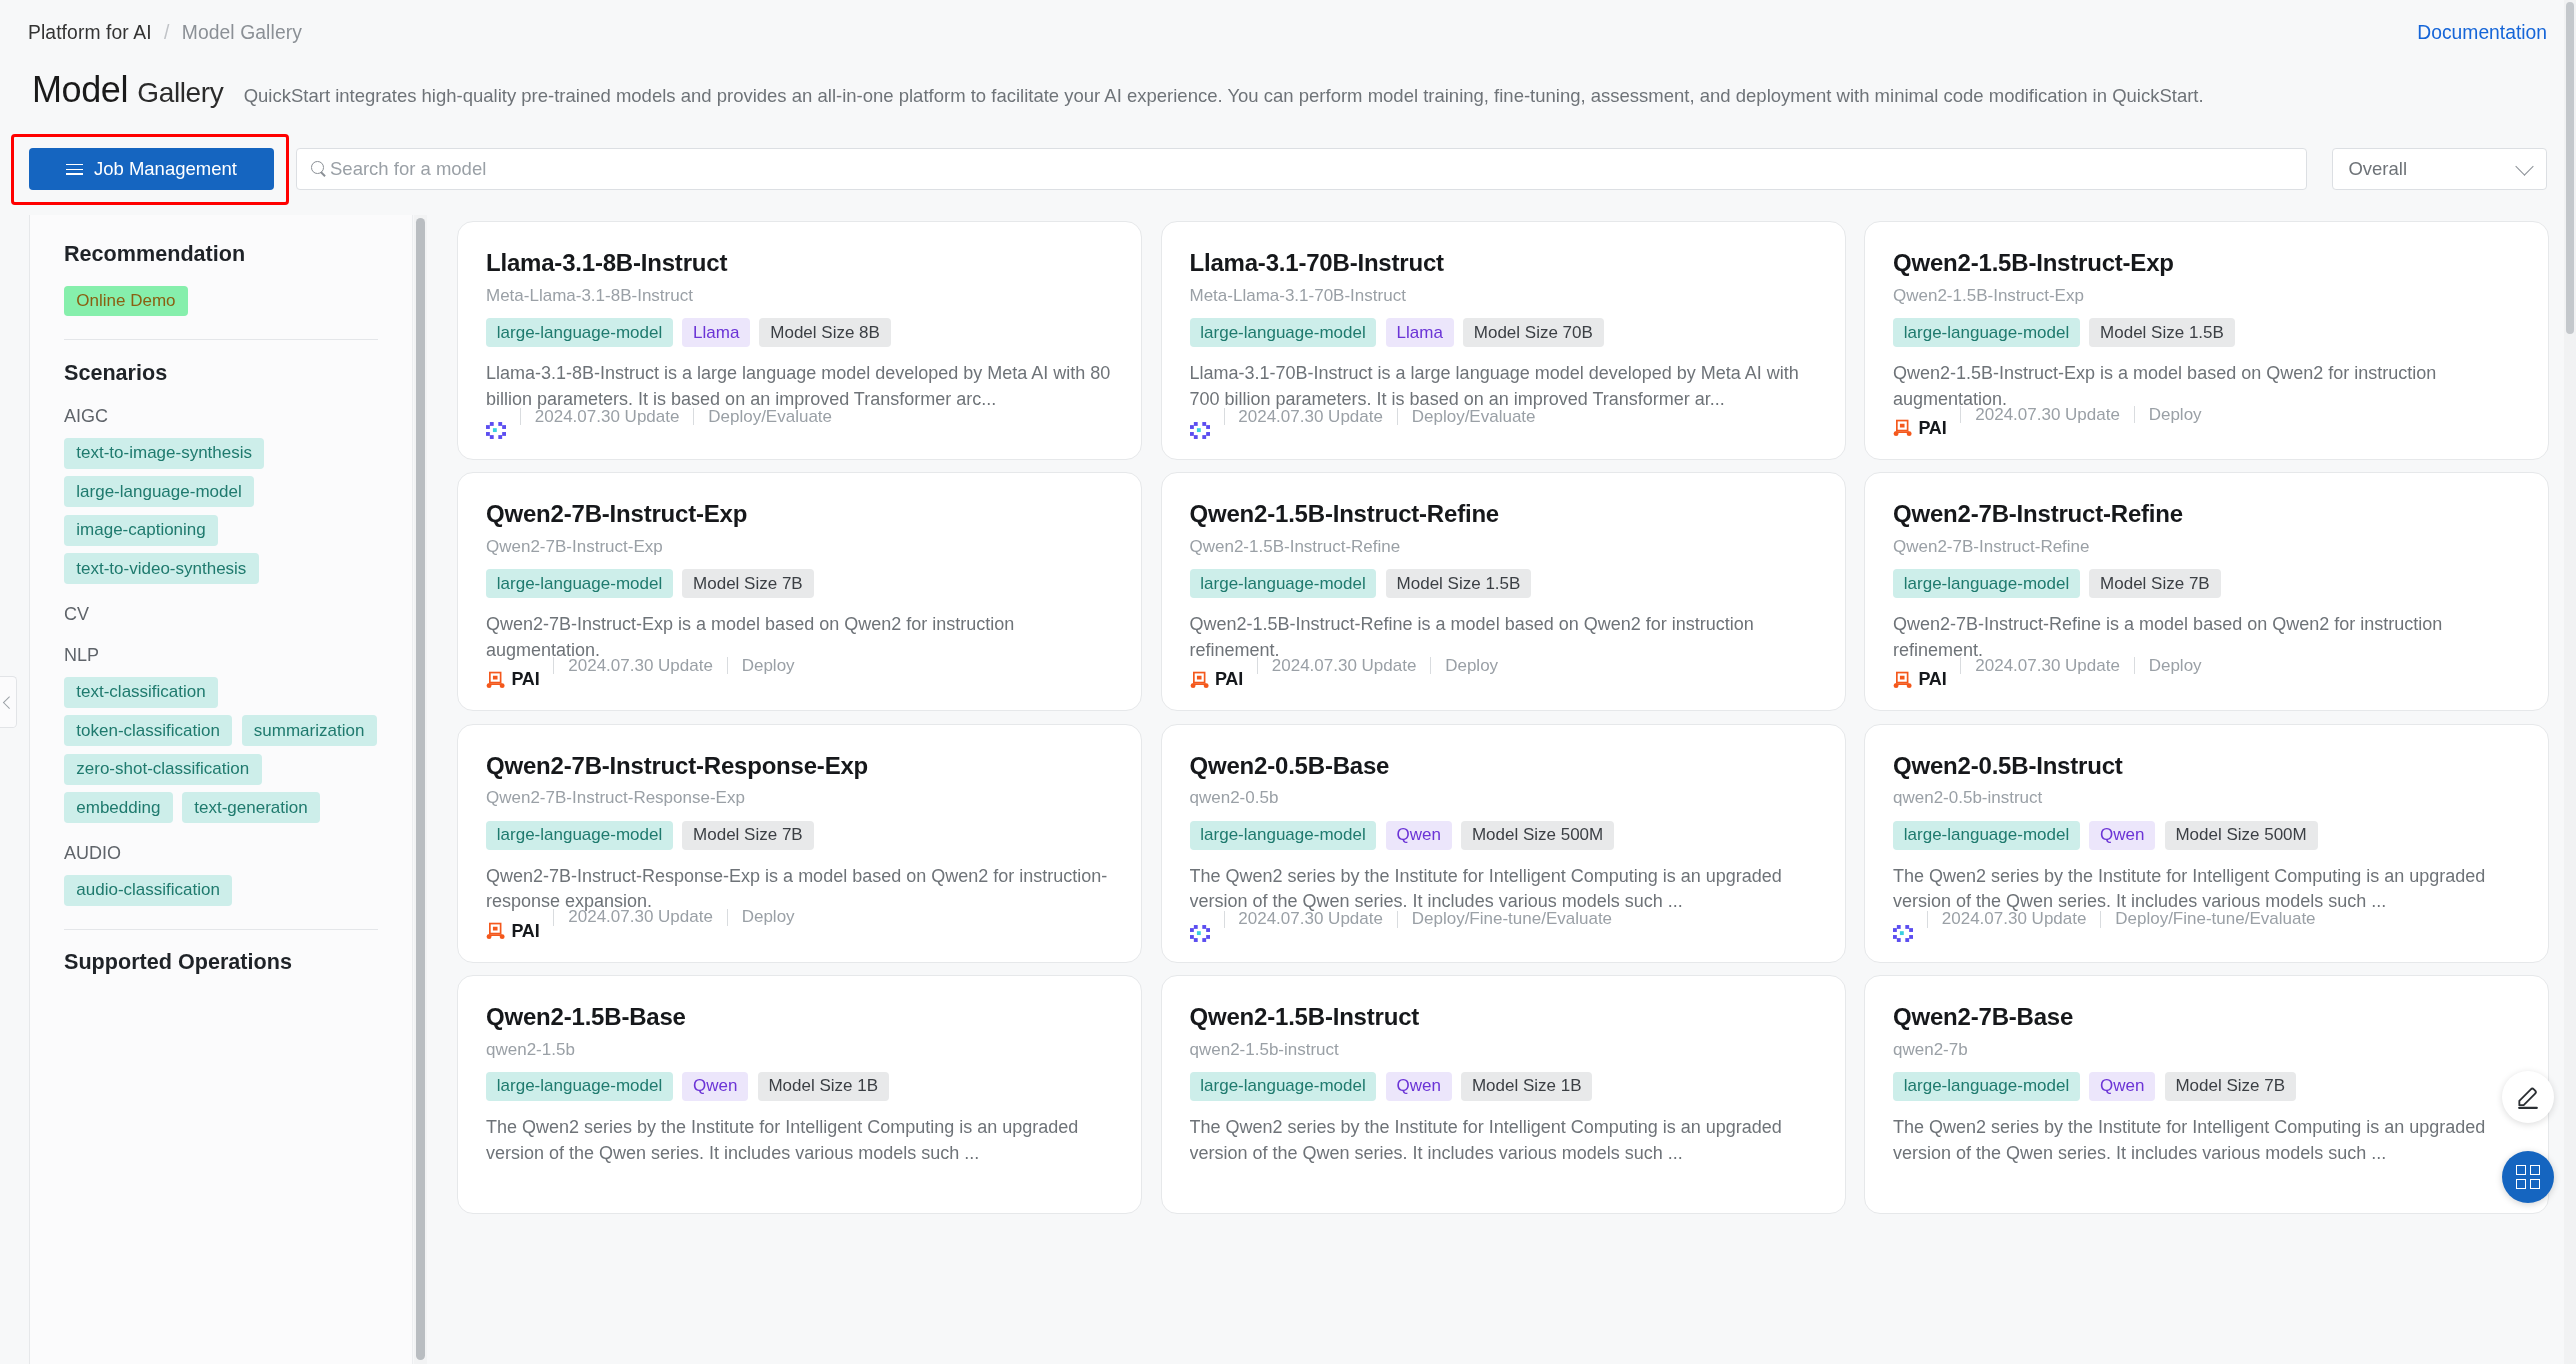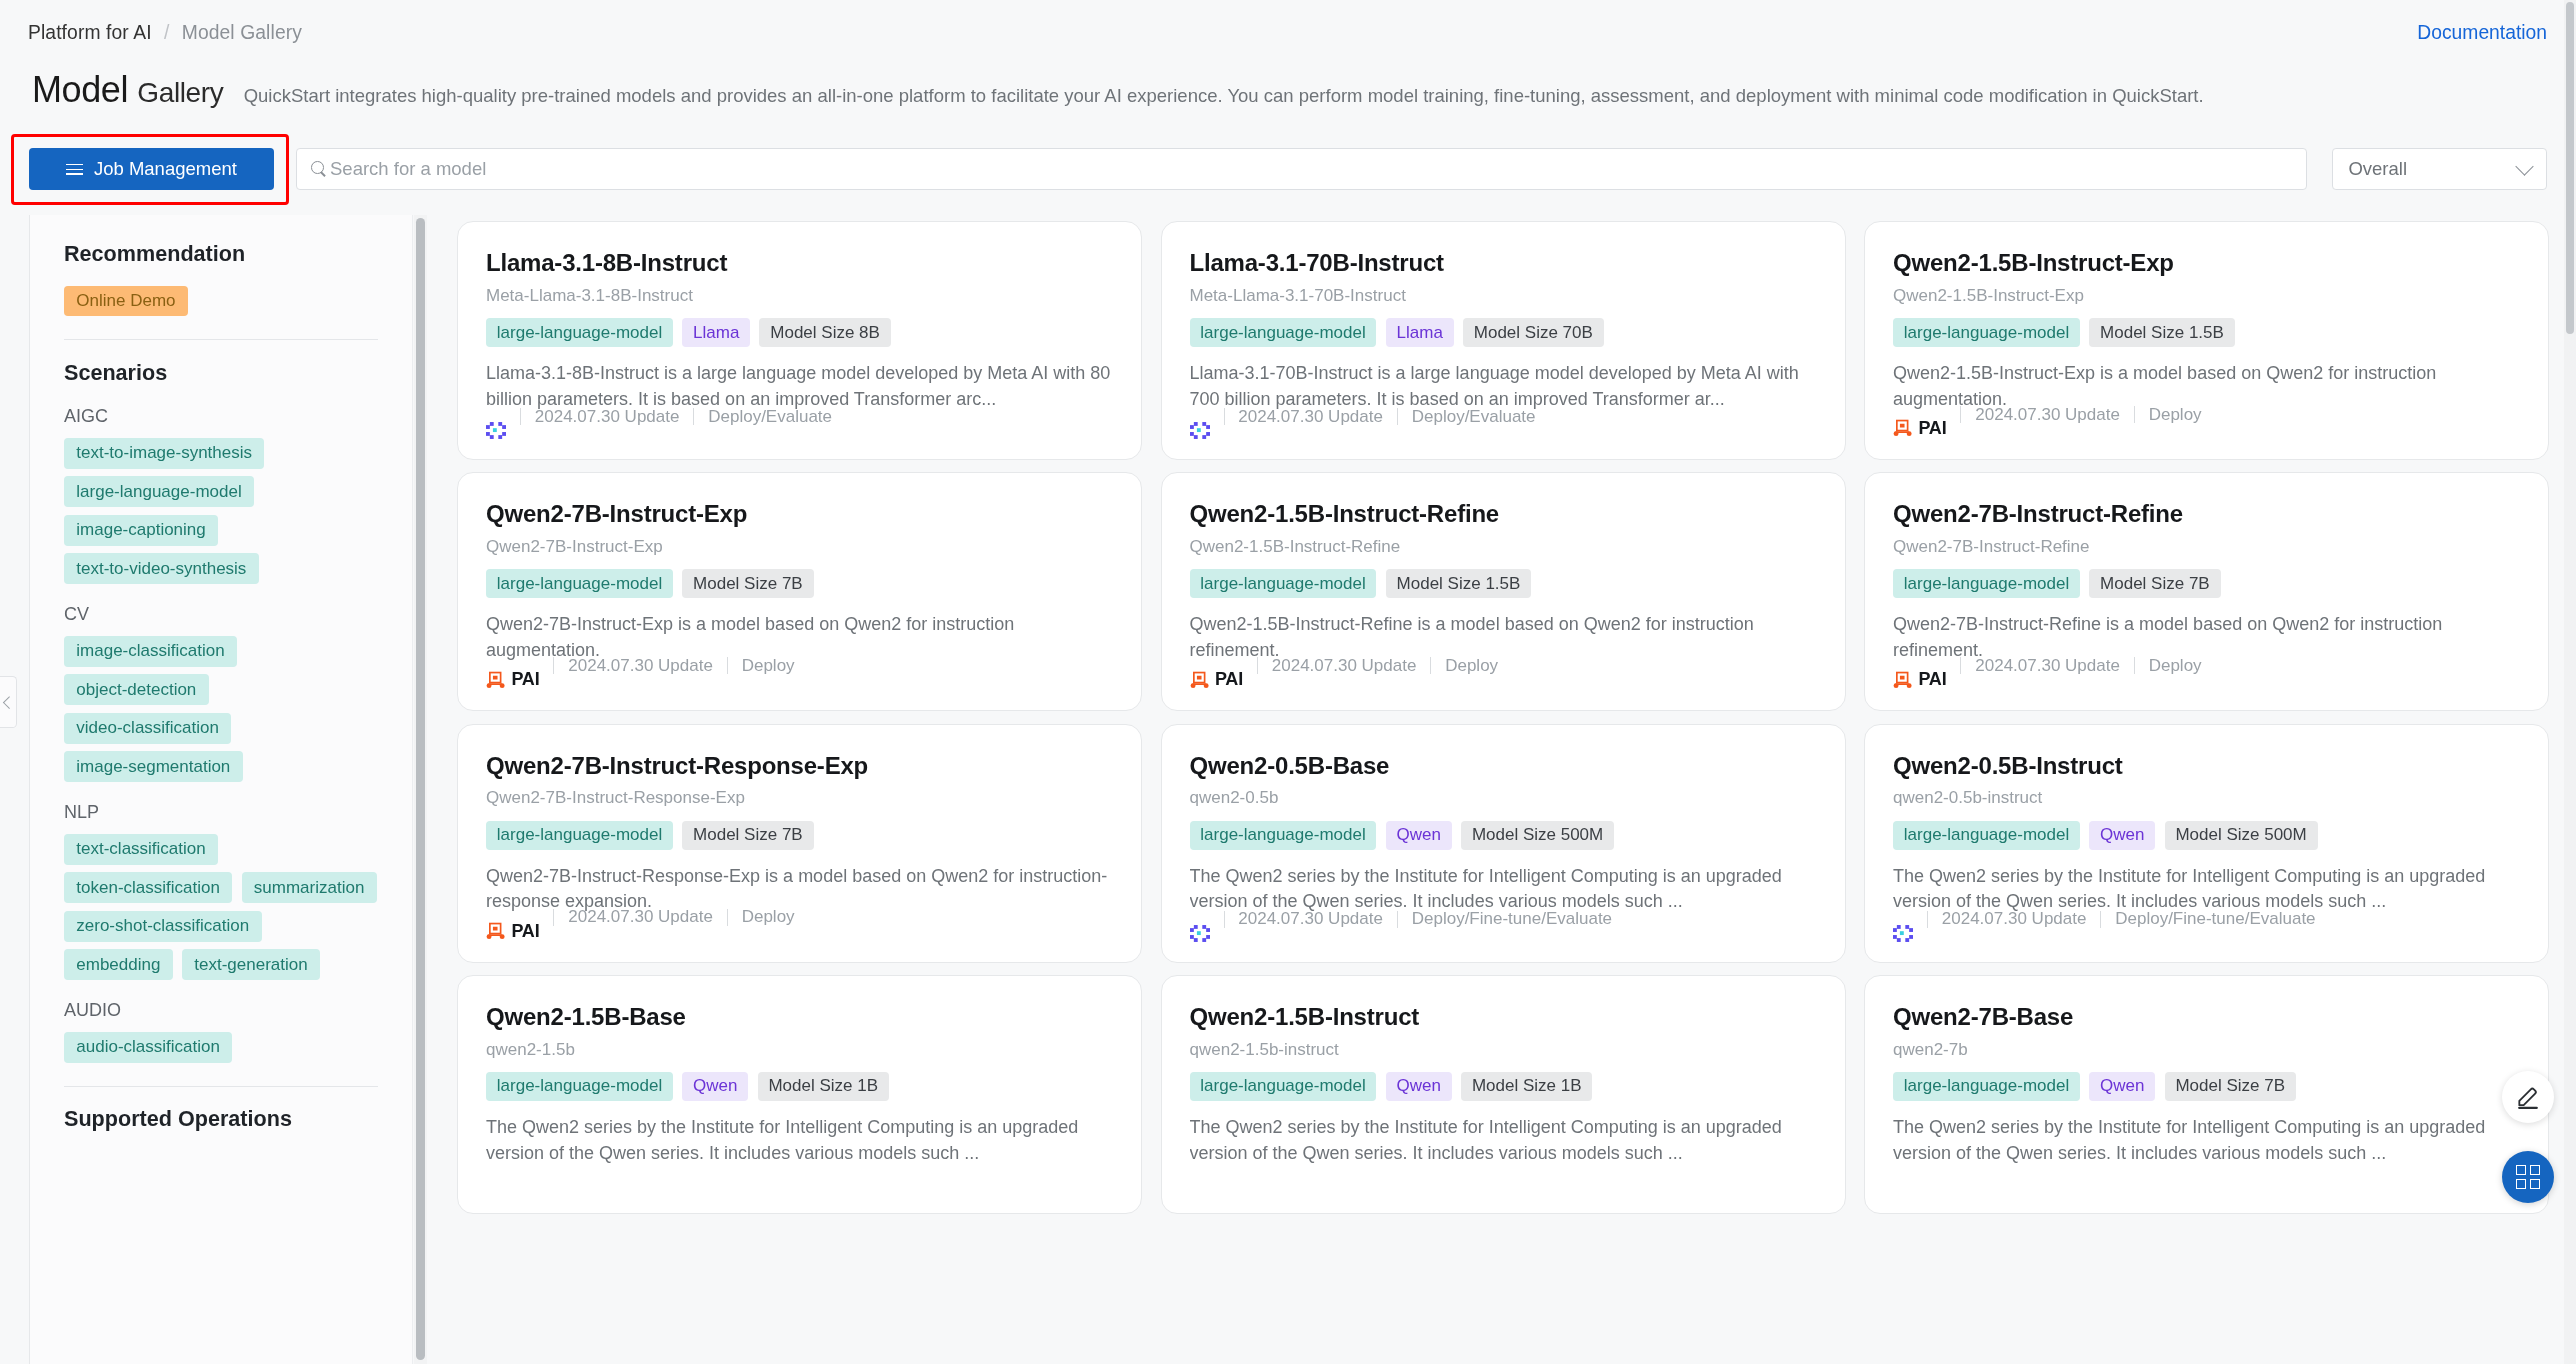--- a/index.html
+++ b/index.html
@@ -101,21 +101,21 @@
   #sidebar-inner { padding: 26px 34px 0 34px; }
   .side-h { font-size: 21.6px; font-weight: 700; color: #1f2328; margin-bottom: 18.5px; }
   .side-sub { font-size: 18px; color: #5f646a; margin: 20px 0 10.8px 0; }
   .side-divider { height: 0.8px; background: #e4e6e9; margin: 23px 0 20px 0; }
   .chips { display: flex; flex-wrap: wrap; gap: 7.7px 9.3px; }
   .chip {
     display: inline-block; padding: 5.4px 12.3px; border-radius: 3.9px;
     font-size: 17px; line-height: 20px; cursor: pointer; white-space: nowrap;
   }
   .chip.teal { background: #cdeeea; color: #1f7a6e; }
-  .chip.amber { background: #fdba74; color: #8a6012; }
+  .chip.amber { background: #86efac; color: #8a6012; }
 
   
   #collapse-handle {
     position: absolute; left: 0px; top: 461px; width: 17px; height: 52px;
     background: #fbfbfc; border: 0.8px solid #e2e4e7; border-left: none;
     border-radius: 0 4.6px 4.6px 0; display: flex; align-items: center; justify-content: center;
     cursor: pointer; z-index: 5;
   }
   .chev-left {
     width: 8.5px; height: 8.5px; border-left: 1.5px solid #9aa0a6;
@@ -245,26 +245,20 @@
       <div class="side-h">Scenarios</div>
       <div id="scenario-groups">
           <div class="side-sub">AIGC</div>
           <div class="chips">
             <span class="chip teal">text-to-image-synthesis</span>
             <span class="chip teal">large-language-model</span>
             <span class="chip teal">image-captioning</span>
             <span class="chip teal">text-to-video-synthesis</span>
           </div>
           <div class="side-sub">CV</div>
-          <div class="chips">
-            <span class="chip teal">image-classification</span>
-            <span class="chip teal">object-detection</span>
-            <span class="chip teal">video-classification</span>
-            <span class="chip teal">image-segmentation</span>
-          </div>
           <div class="side-sub">NLP</div>
           <div class="chips">
             <span class="chip teal">text-classification</span>
             <span class="chip teal">token-classification</span>
             <span class="chip teal">summarization</span>
             <span class="chip teal">zero-shot-classification</span>
             <span class="chip teal">embedding</span>
             <span class="chip teal">text-generation</span>
           </div>
           <div class="side-sub">AUDIO</div>

